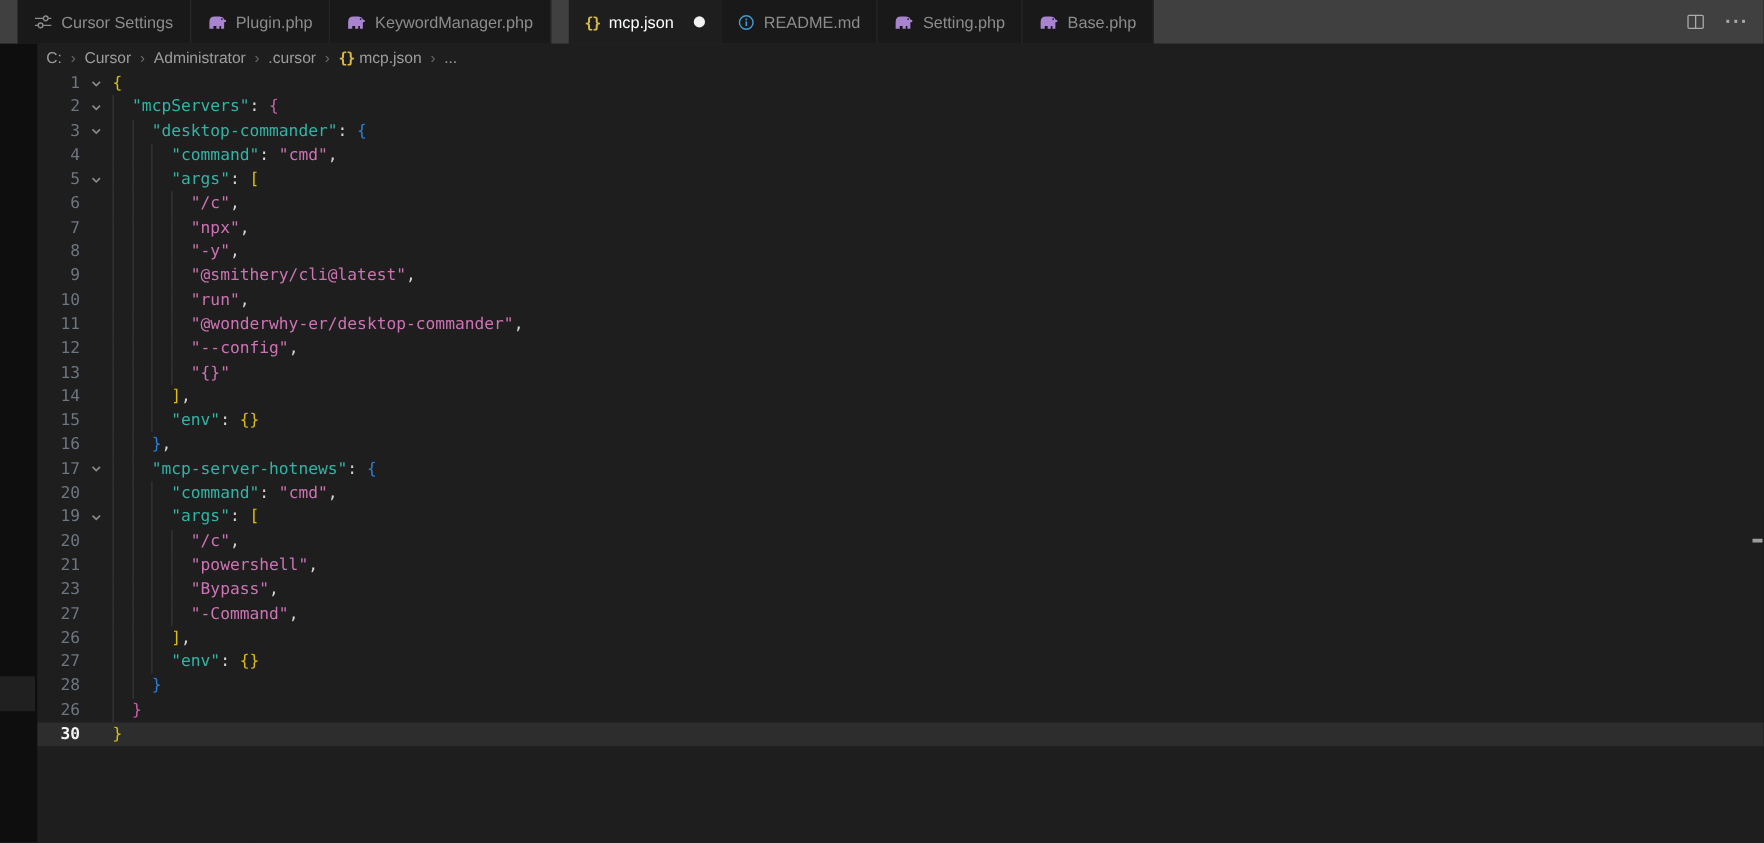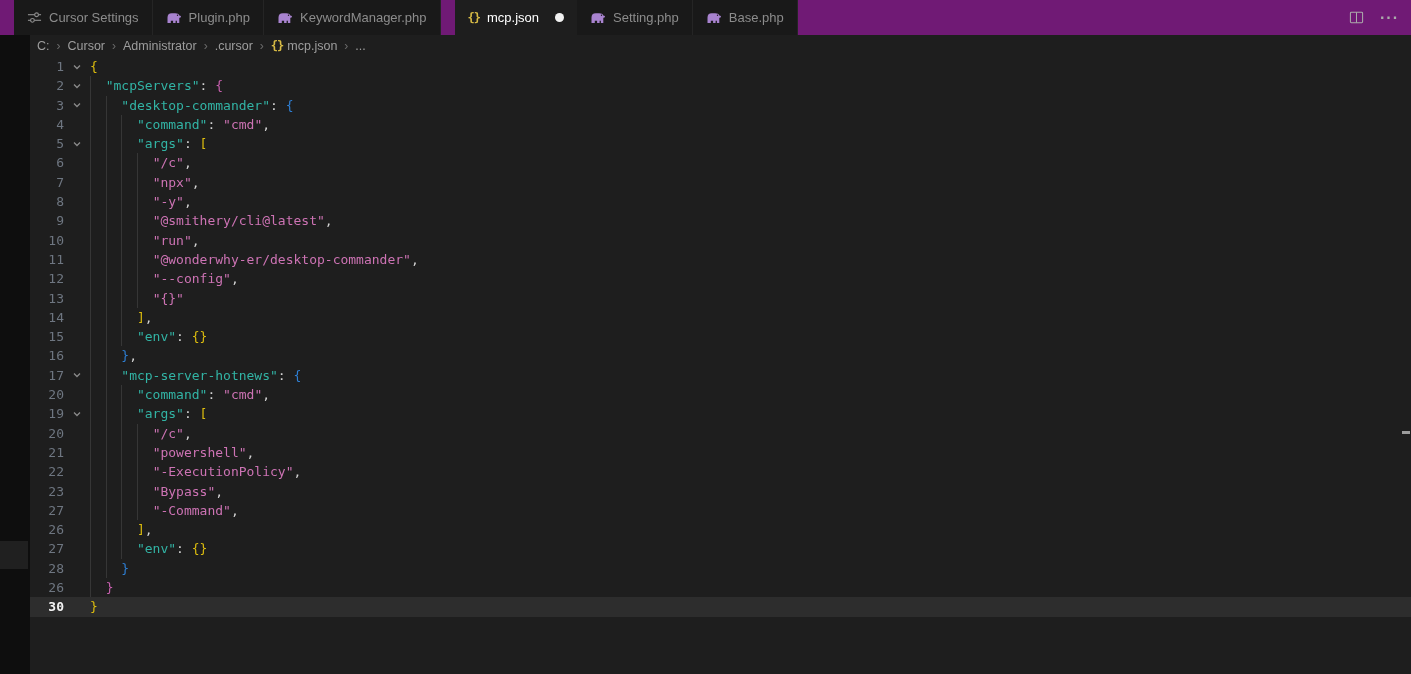--- a/index.html
+++ b/index.html
@@ -1,21 +1,21 @@
 <!DOCTYPE html>
 <html style="--c-key: #32b4a5; --c-str: #cd73b4; --c-punc: #d4d4d4; --c-b1: #ddbd0e; --c-b2: #c75fae; --c-b3: #2e7fd4; --ln-color: #6e7681; --ln-active: #f2f2f2; --ed-bg: #1e1e1e; --active-line-bg: #2d2d2d; --json-braces: #d6ba45;"><head>
 <meta charset="utf-8">
 <style>
   * { margin:0; padding:0; box-sizing:border-box; }
   html,body { width:1411px; height:674px; overflow:hidden; background:#1e1e1e;
               font-family:"Liberation Sans", sans-serif; }
 
   
   .tabbar { position:relative; display:flex; align-items:stretch; height:35px;
-            background:#701a75; width:100%; }
+            background:#404040; width:100%; }
   .tabs { display:flex; align-items:stretch; margin-left:14px; }
   .tab { display:flex; align-items:center; gap:7px; padding:0 13px; height:35px;
          background:#191919; color:#8c8c8c; font-size:13px; border-right:1px solid #252525;
          white-space:nowrap; cursor:pointer; }
   .tab.active { background:#1e1e1e; color:#ffffff; margin-left:14px; border-right:none; }
   .tab .ticon { display:flex; align-items:center; }
   .braces-glyph { font-family:"DejaVu Sans Mono", monospace; font-weight:bold;
                   color:var(--json-braces); font-size:12px; letter-spacing:-1px; }
   .mod-dot { width:9px; height:9px; border-radius:50%; background:#f2f2f2; margin-left:9px; }
   .tab-actions { position:absolute; right:12px; top:0; height:35px; display:flex;
@@ -91,20 +91,30 @@
       </div>
       <div class="tab active">
         <span class="ticon">
           <span class="braces-glyph">{}</span>
         </span>
         <span>mcp.json</span>
         <span class="mod-dot"></span>
       </div>
       <div class="tab">
         <span class="ticon">
+          <svg width="14" height="14" viewBox="0 0 16 16">
+            <circle cx="8" cy="8" r="6.2" stroke="#3e9bd3" fill="none" stroke-width="1.3"></circle>
+            <rect x="7.3" y="7" width="1.5" height="4.2" fill="#3e9bd3"></rect>
+            <rect x="7.3" y="4.4" width="1.5" height="1.6" fill="#3e9bd3"></rect>
+          </svg>
+        </span>
+        <span>README.md</span>
+      </div>
+      <div class="tab">
+        <span class="ticon">
           <svg width="16" height="13" viewBox="0 0 16 13">
             <path fill="#a883cf" d="M1.5,12 V6.5 Q1.5,2.2 5.8,2.2 H9.2 Q12.6,2.2 13.3,4.5 L14.9,5.1 Q15.3,6.7 13.8,6.7 H13.3 V12 H10.9 V9.7 H9.6 V12 H7.1 V9.7 H4.8 V12 Z"></path>
             <circle cx="11.5" cy="4.2" r="0.7" fill="#191919"></circle>
           </svg>
         </span>
         <span>Setting.php</span>
       </div>
       <div class="tab">
         <span class="ticon">
           <svg width="16" height="13" viewBox="0 0 16 13">
@@ -281,25 +291,20 @@
           <div class="ln">20</div>
           <div class="fold"></div>
           <div class="codeln"><i class="g" style="left: 0ch;"></i><i class="g" style="left: 2ch;"></i><i class="g" style="left: 4ch;"></i><i class="g" style="left: 6ch;"></i><span>        </span><span class="tk-str">"/c"</span><span class="tk-punc">,</span></div>
         </div>
         <div class="line">
           <div class="ln">21</div>
           <div class="fold"></div>
           <div class="codeln"><i class="g" style="left: 0ch;"></i><i class="g" style="left: 2ch;"></i><i class="g" style="left: 4ch;"></i><i class="g" style="left: 6ch;"></i><span>        </span><span class="tk-str">"powershell"</span><span class="tk-punc">,</span></div>
         </div>
         <div class="line">
-          <div class="ln">22</div>
-          <div class="fold"></div>
-          <div class="codeln"><i class="g" style="left: 0ch;"></i><i class="g" style="left: 2ch;"></i><i class="g" style="left: 4ch;"></i><i class="g" style="left: 6ch;"></i><span>        </span><span class="tk-str">"-ExecutionPolicy"</span><span class="tk-punc">,</span></div>
-        </div>
-        <div class="line">
           <div class="ln">23</div>
           <div class="fold"></div>
           <div class="codeln"><i class="g" style="left: 0ch;"></i><i class="g" style="left: 2ch;"></i><i class="g" style="left: 4ch;"></i><i class="g" style="left: 6ch;"></i><span>        </span><span class="tk-str">"Bypass"</span><span class="tk-punc">,</span></div>
         </div>
         <div class="line">
           <div class="ln">27</div>
           <div class="fold"></div>
           <div class="codeln"><i class="g" style="left: 0ch;"></i><i class="g" style="left: 2ch;"></i><i class="g" style="left: 4ch;"></i><i class="g" style="left: 6ch;"></i><span>        </span><span class="tk-str">"-Command"</span><span class="tk-punc">,</span></div>
         </div>
         <div class="line">

